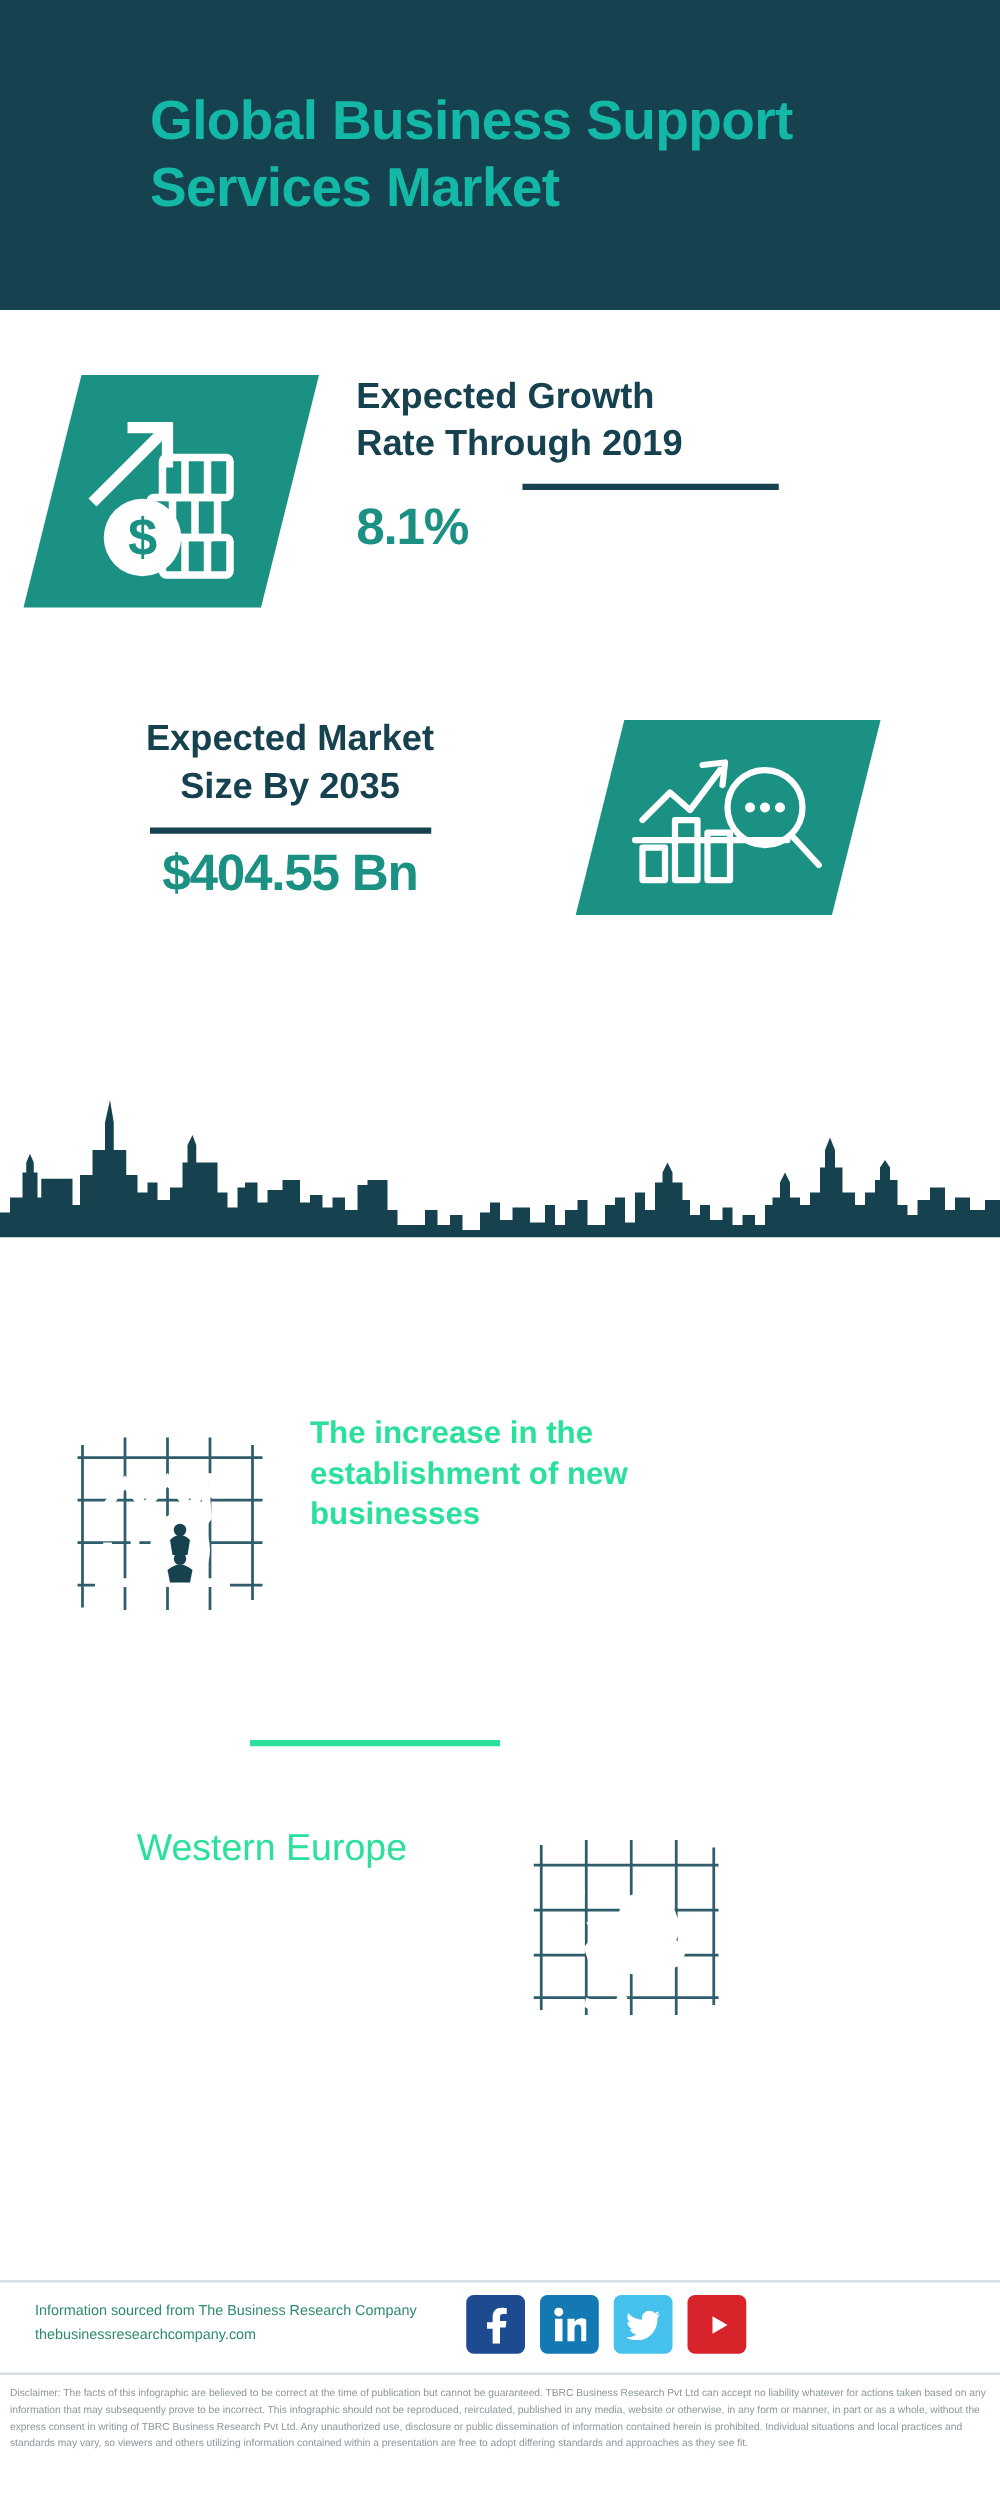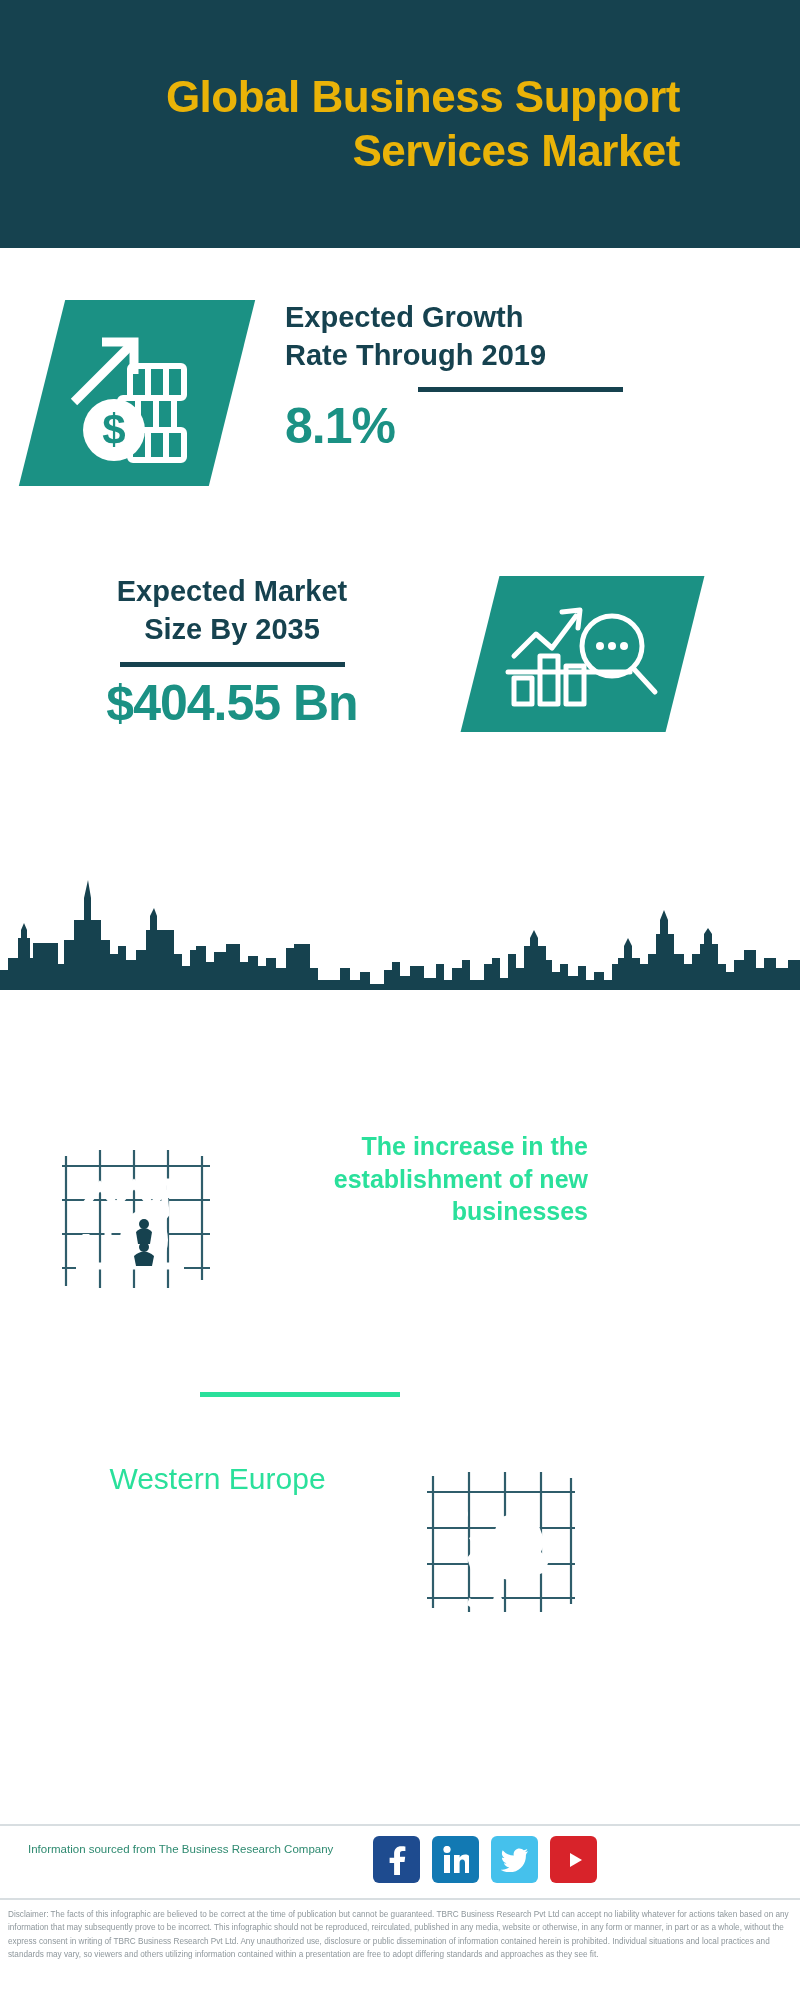--- a/index.html
+++ b/index.html
@@ -11,22 +11,22 @@
   }
   .page{ position:relative; width:800px; height:2000px; background:#fff; }
 
   
   .header{
     position:absolute; left:0; top:0; width:800px; height:248px;
     background:#16424f;
     display:flex; align-items:center; justify-content:center;
   }
   .header-title{
-    color:#eab308; font-size:44px; font-weight:bold; line-height:1.22;
-    text-align:right; letter-spacing:-0.5px; width:560px;
+    color:#14b8a6; font-size:44px; font-weight:bold; line-height:1.22;
+    text-align:left; letter-spacing:-0.5px; width:560px;
   }
 
   
   .white-band{
     position:absolute; left:0; top:248px; width:800px; height:712px;
     background:#ffffff;
   }
 
   
   .block1{ position:absolute; left:0; top:288px; width:800px; height:230px; }
@@ -39,21 +39,21 @@
     position:absolute; left:62px; top:32px; width:150px; height:146px;
   }
   .b1-text{ position:absolute; left:285px; top:10px; width:470px; text-align:left; }
   .lbl-dark{
     color:#16424f; font-size:29px; font-weight:bold; line-height:1.32;
   }
   .rule-dark{
     width:205px; height:5px; background:#16424f; margin:12px auto 8px auto;
   }
   .big-teal{
-    color:#1b9184; font-size:50px; font-weight:bold; line-height:1.05;
+    color:#1b9184; font-size:41px; font-weight:bold; line-height:1.05;
     letter-spacing:-1px;
   }
 
   
   .block2{ position:absolute; left:0; top:562px; width:707px; height:220px; }
   .b2-text{ position:absolute; left:42px; top:10px; width:380px; text-align:center; }
   .rule-dark2{
     width:225px; height:5px; background:#16424f; margin:13px auto 10px auto;
   }
   .pgram-b{ left:480px; top:14px; width:205px; height:156px; }
@@ -66,21 +66,21 @@
 
   
   .dark-body{
     position:absolute; left:0; top:905px; width:800px; height:495px;
     background:#16424f; z-index:-1;
   }
 
   
   .block3{ position:absolute; left:0; top:1130px; width:800px; height:230px; }
   .icon-grid-people{ position:absolute; left:60px; top:18px; width:152px; height:145px; }
-  .b3-text{ position:absolute; left:248px; top:0px; width:340px; text-align:right; }
+  .b3-text{ position:absolute; left:248px; top:0px; width:340px; text-align:left; }
   .mint{
     color:#2ae09b; font-size:25px; font-weight:bold; line-height:1.30;
   }
   .white-txt{
     color:#ffffff; font-size:25px; font-weight:normal; line-height:1.30;
   }
 
   .rule-mint{
     position:absolute; left:200px; top:1392px;
     width:200px; height:5px; background:#2ae09b;
@@ -262,20 +262,21 @@
         <path d="M44,128 l9,4 -3,8 -8,-5 Z"></path>
         <circle cx="38" cy="44" r="5"></circle>
         <path d="M70,122 l7,6 -3,9 -6,-7 Z"></path>
       </g>
     </svg>
   </div>
 
   <div class="footer">
     <div class="src-wrap">
       <div class="src-line">Information sourced from The Business Research Company</div>
+      <div class="src-line">thebusinessresearchcompany.com</div>
     </div>
     <div class="socials">
       <div class="s-ico s-fb">
         <svg width="26" height="30" viewBox="0 0 26 30">
             <path fill="#fff" d="M16,30 V17 h4.5 l0.7,-5.2 H16 V8.6 c0,-1.5 0.4,-2.5 2.6,-2.5 h2.8 V1.5 C20.9,1.4 19.2,1.2 17.2,1.2 c-4.2,0 -7.1,2.6 -7.1,7.3 v4.3 H5.6 V18 h4.5 v12 Z"></path>
           </svg>
       </div>
       <div class="s-ico s-li">
         <svg width="26" height="28" viewBox="0 0 26 28">
             <g fill="#fff">

